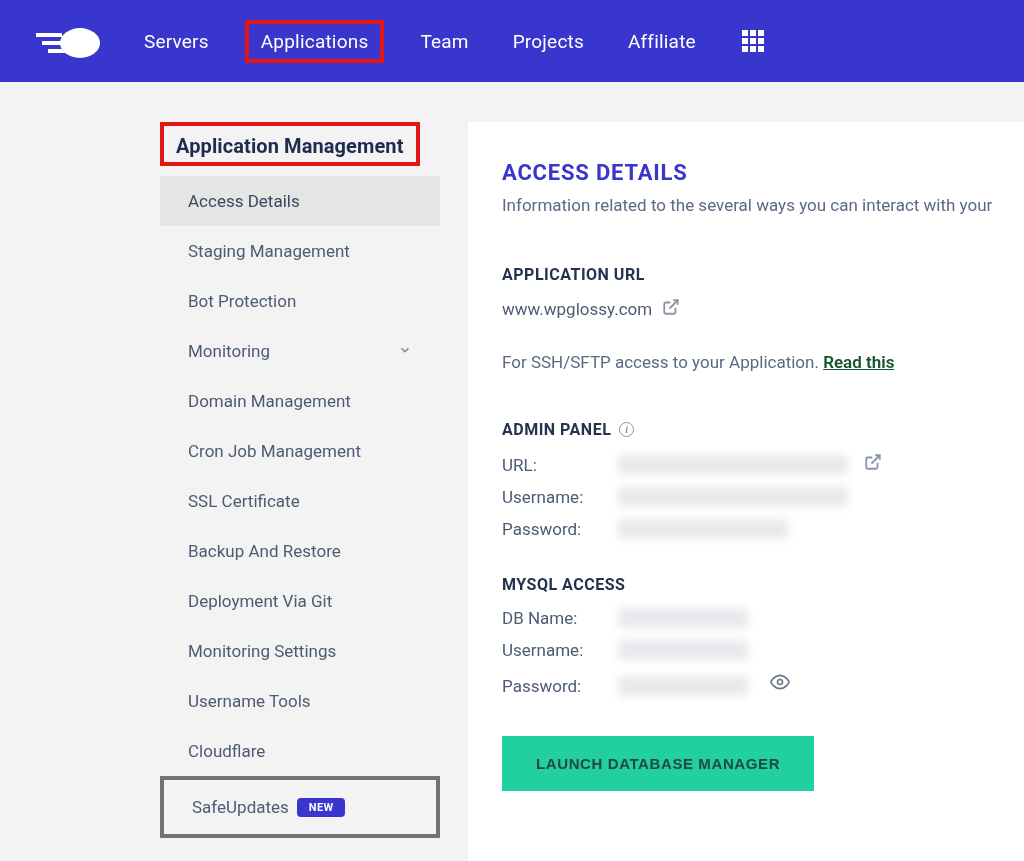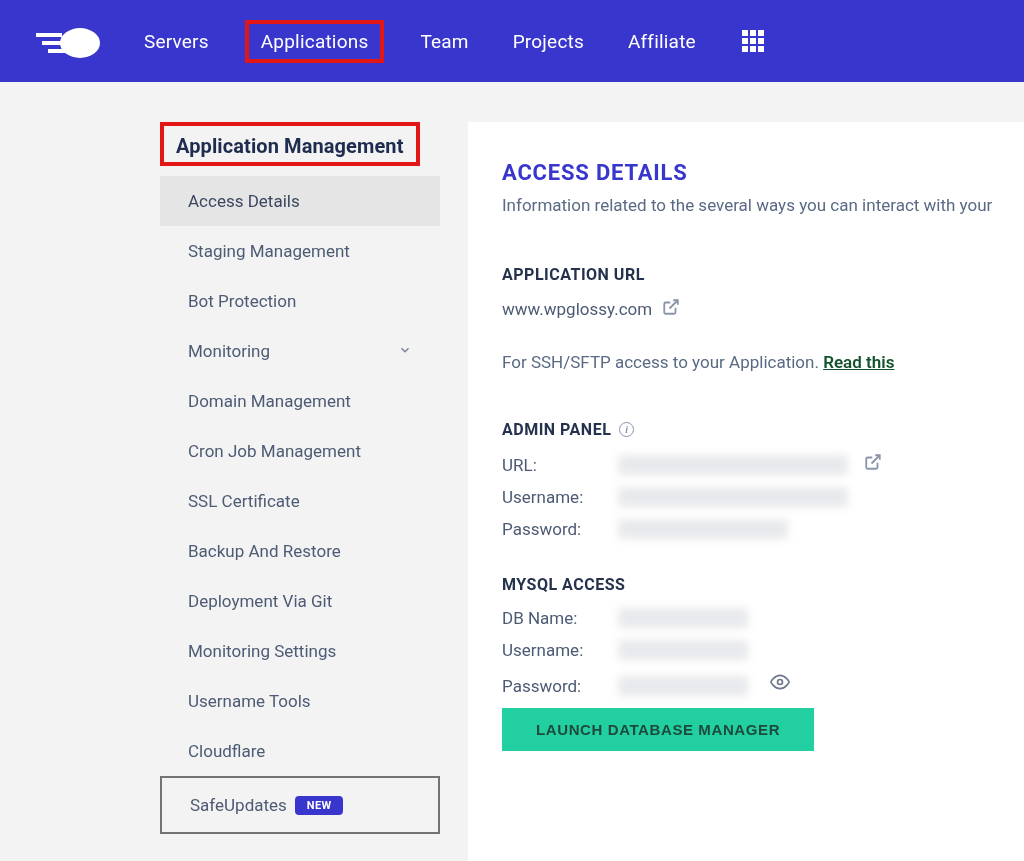--- a/index.html
+++ b/index.html
@@ -82,21 +82,21 @@
     background:#3836cc;
     color:#fff;
     font-size:11px;
     font-weight:700;
     border-radius:4px;
     padding:3px 12px;
     margin-left:8px;
     letter-spacing:.3px;
   }
   .safe-row-box{
-    border:2px solid #737373;
+    border:4px solid #737373;
     padding:2px 0;
   }
   .safe-row-box .side-item{padding:12px 28px;}
   .main {
     flex:1;
     background:#fff;
     padding:38px 0 60px 34px;
     min-height:760px;
   }
   .page-title {
@@ -129,27 +129,28 @@
   .kv { display:flex;align-items:flex-end;gap:16px;margin-bottom:12px;}
   .kv .k { width:100px;color:#4d5b74;font-size:17px;}
   .kv .blur {
     width:230px;height:20px;background:#e8e9ec;border-radius:3px;filter:blur(4px);
   }
   .kv .blur.sm{width:170px;}
   .kv .blur.tiny{width:130px;}
   .eye-icon{color:#6c778c;margin-left:6px;}
   .section-gap{margin-top:36px;}
   .launch-btn{
+    margin-top:28px;
     background:#21cfa0;
     color:#1e4a3e;
     font-weight:700;
     font-size:15px;
     letter-spacing:.6px;
     border:none;
-    padding:13px 34px;
+    padding:19px 34px;
     cursor:pointer;
   }
 </style>
 </head>
 <body>
 
 <div class="topnav">
   <div class="logo">
     <svg width="72" height="36" viewBox="0 0 72 36">
       <ellipse cx="50" cy="20" rx="20" ry="15" fill="#fff"></ellipse>

